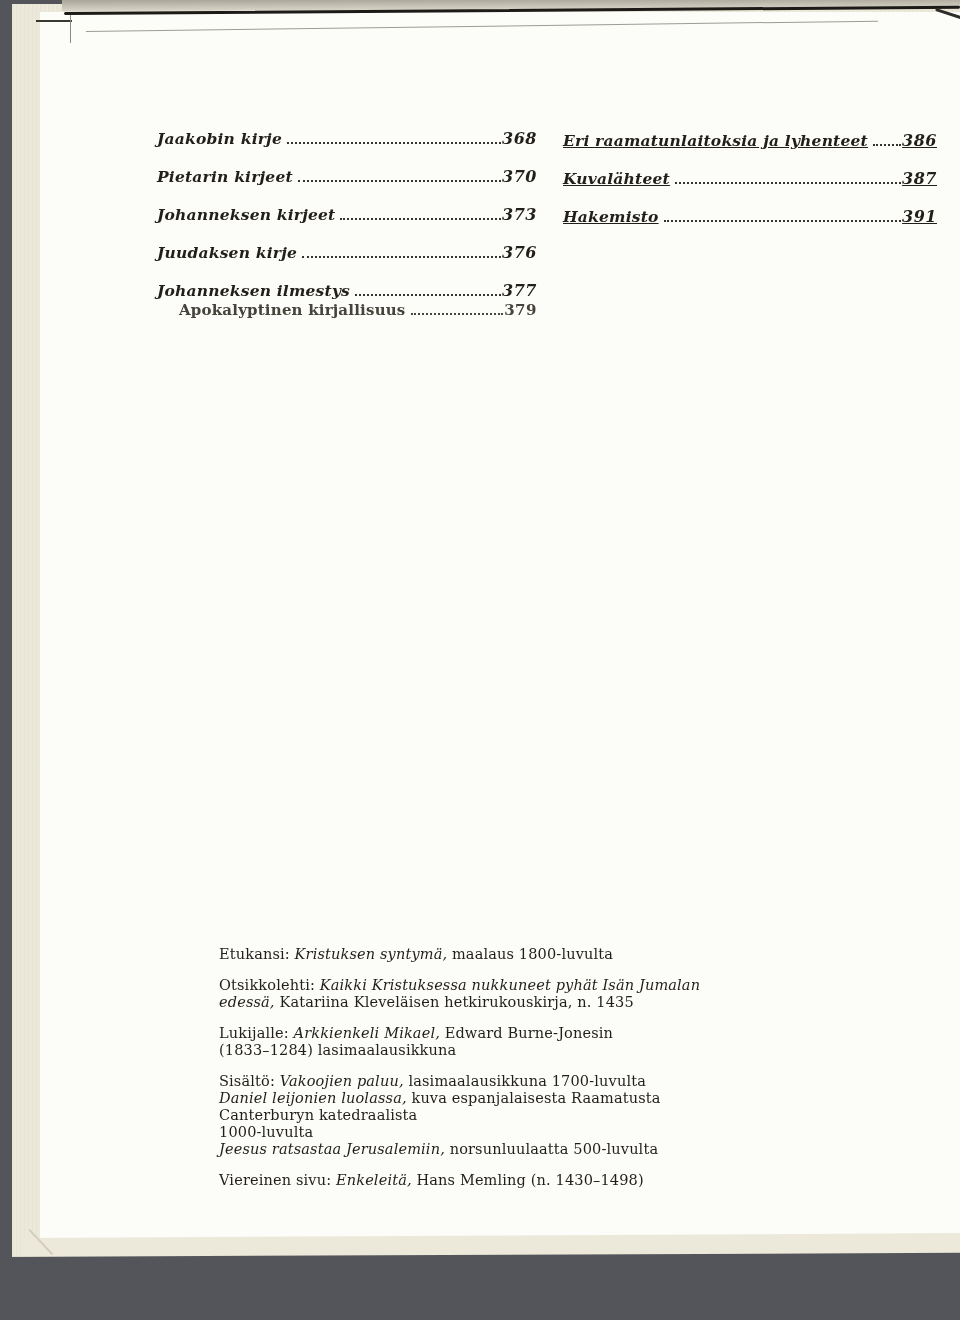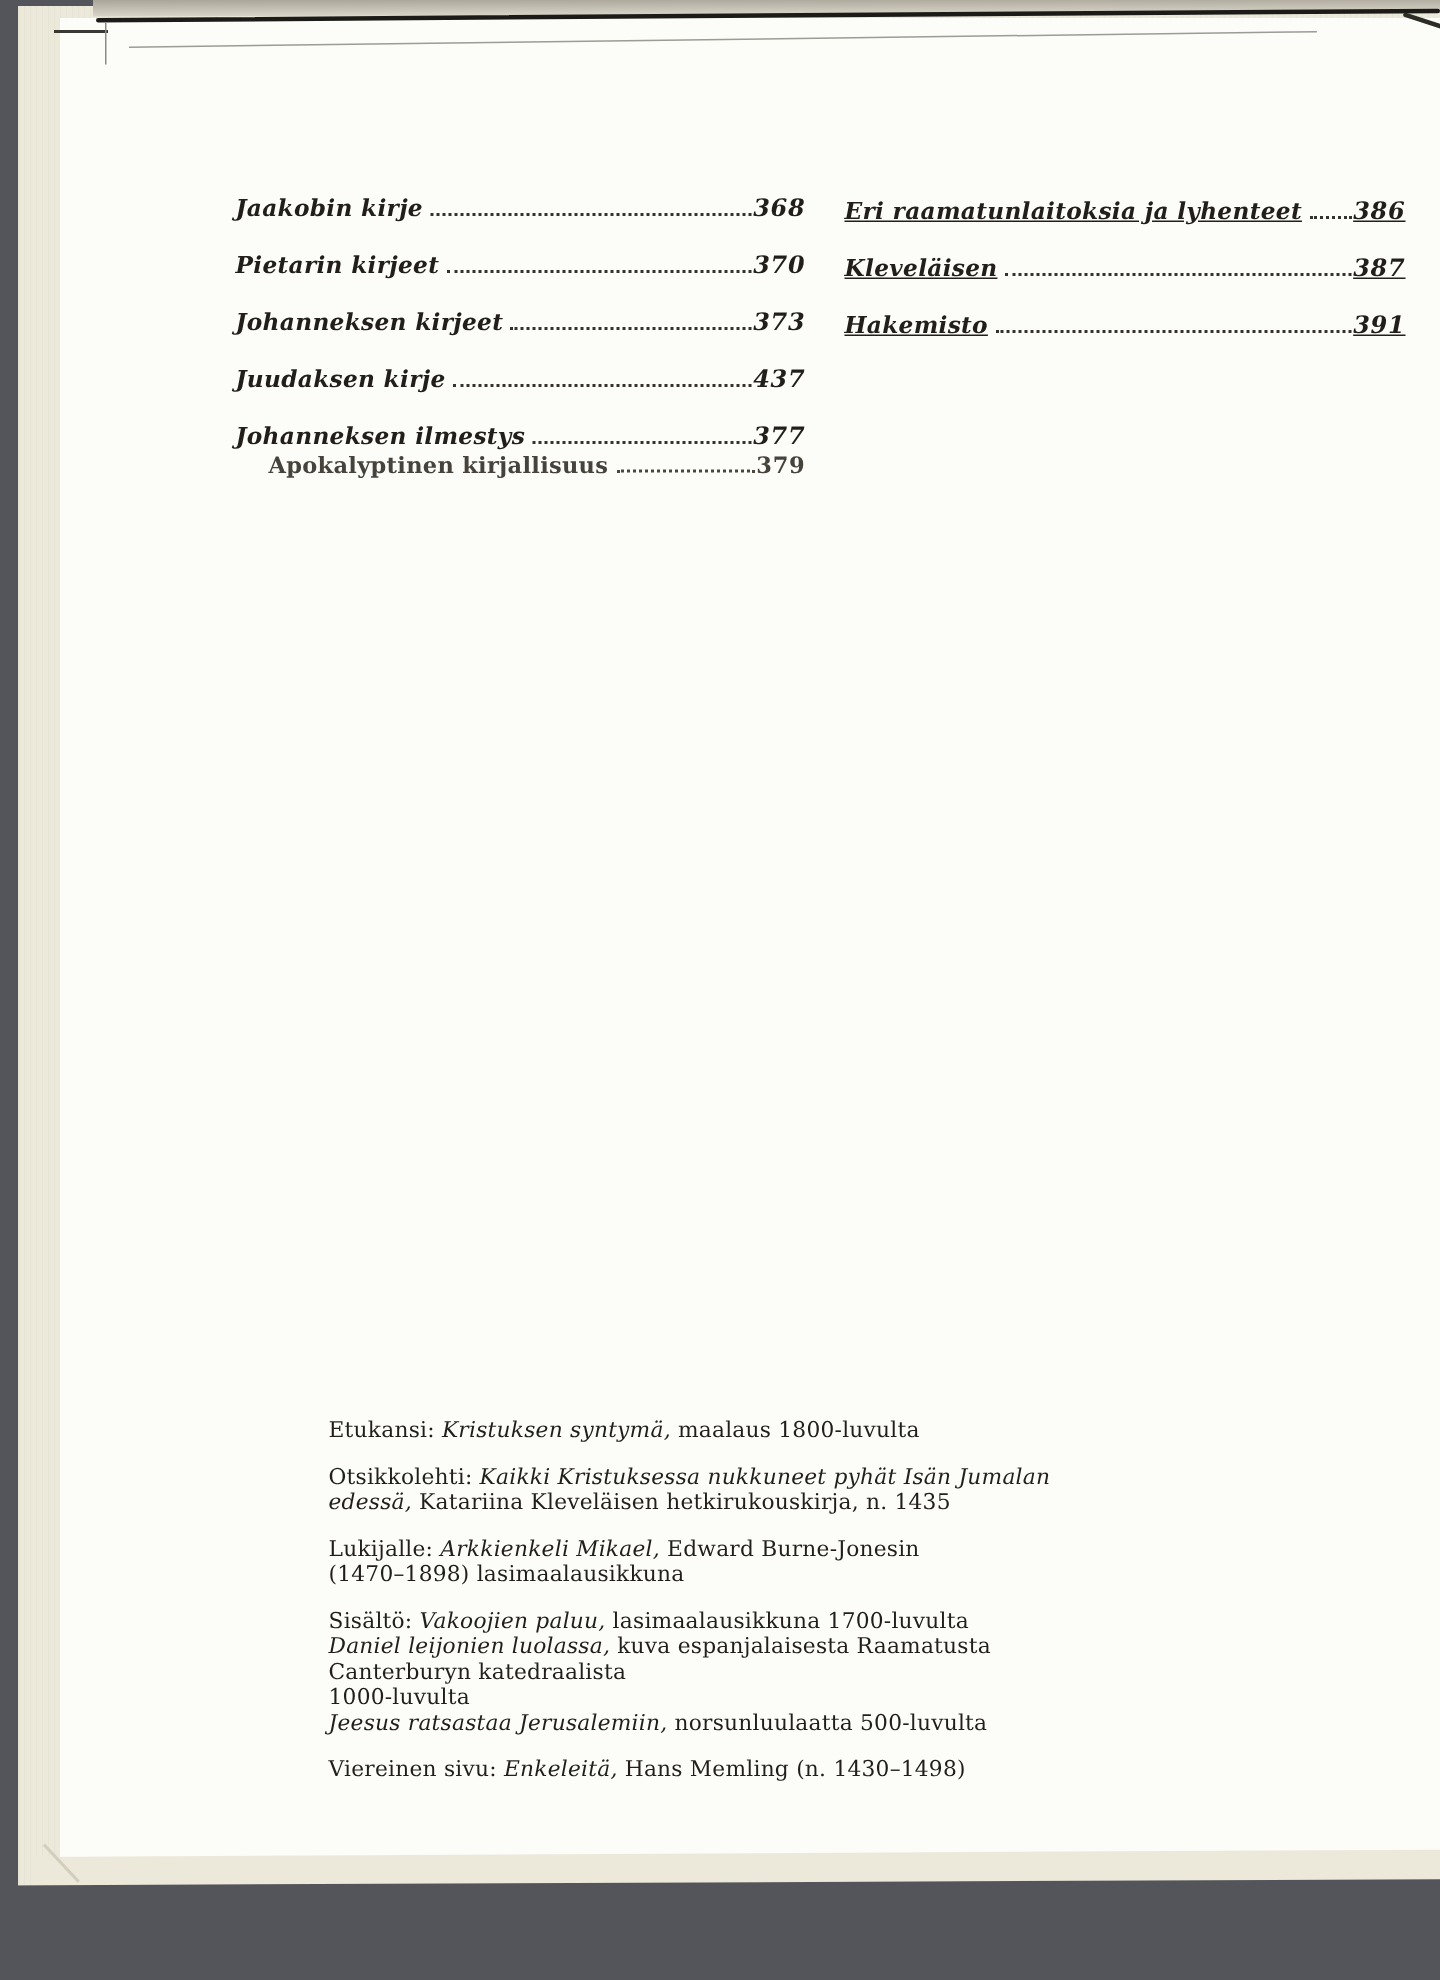--- a/index.html
+++ b/index.html
@@ -115,62 +115,62 @@
       <span class="toc-page">370</span>
     </div>
     <div class="toc-row main">
       <span class="toc-label">Johanneksen kirjeet</span>
       <span class="dots"></span>
       <span class="toc-page">373</span>
     </div>
     <div class="toc-row main">
       <span class="toc-label">Juudaksen kirje</span>
       <span class="dots"></span>
-      <span class="toc-page">437</span>
+      <span class="toc-page">376</span>
     </div>
     <div class="toc-row main">
       <span class="toc-label">Johanneksen ilmestys</span>
       <span class="dots"></span>
       <span class="toc-page">377</span>
     </div>
     <div class="toc-row sub">
       <span class="toc-label">Apokalyptinen kirjallisuus</span>
       <span class="dots"></span>
       <span class="toc-page">379</span>
     </div>
   </div>
 <div class="toc toc-right" id="toc-right">
     <div class="toc-row main">
       <span class="toc-label">Eri raamatunlaitoksia ja lyhenteet</span>
       <span class="dots"></span>
       <span class="toc-page">386</span>
     </div>
     <div class="toc-row main">
-      <span class="toc-label">Kleveläisen</span>
+      <span class="toc-label">Kuvalähteet</span>
       <span class="dots"></span>
       <span class="toc-page">387</span>
     </div>
     <div class="toc-row main">
       <span class="toc-label">Hakemisto</span>
       <span class="dots"></span>
       <span class="toc-page">391</span>
     </div>
   </div>
 
 <div class="abs credits" id="credits">
     <p class="credit">
       <span class="line"><span>Etukansi: </span><em>Kristuksen syntymä,</em><span> maalaus 1800-luvulta</span></span>
     </p>
     <p class="credit">
       <span class="line"><span>Otsikkolehti: </span><em>Kaikki Kristuksessa nukkuneet pyhät Isän Jumalan</em></span>
       <span class="line"><em>edessä,</em><span> Katariina Kleveläisen hetkirukouskirja, n. 1435</span></span>
     </p>
     <p class="credit">
       <span class="line"><span>Lukijalle: </span><em>Arkkienkeli Mikael,</em><span> Edward Burne-Jonesin</span></span>
-      <span class="line"><span>(1470–1898) lasimaalausikkuna</span></span>
+      <span class="line"><span>(1833–1284) lasimaalausikkuna</span></span>
     </p>
     <p class="credit">
       <span class="line"><span>Sisältö: </span><em>Vakoojien paluu,</em><span> lasimaalausikkuna 1700-luvulta</span></span>
       <span class="line"><em>Daniel leijonien luolassa,</em><span> kuva espanjalaisesta Raamatusta</span></span>
       <span class="line"><span>Canterburyn katedraalista</span></span>
       <span class="line"><span>1000-luvulta</span></span>
       <span class="line"><em>Jeesus ratsastaa Jerusalemiin,</em><span> norsunluulaatta 500-luvulta</span></span>
     </p>
     <p class="credit last">
       <span class="line"><span>Viereinen sivu: </span><em>Enkeleitä,</em><span> Hans Memling (n. 1430–1498)</span></span>

